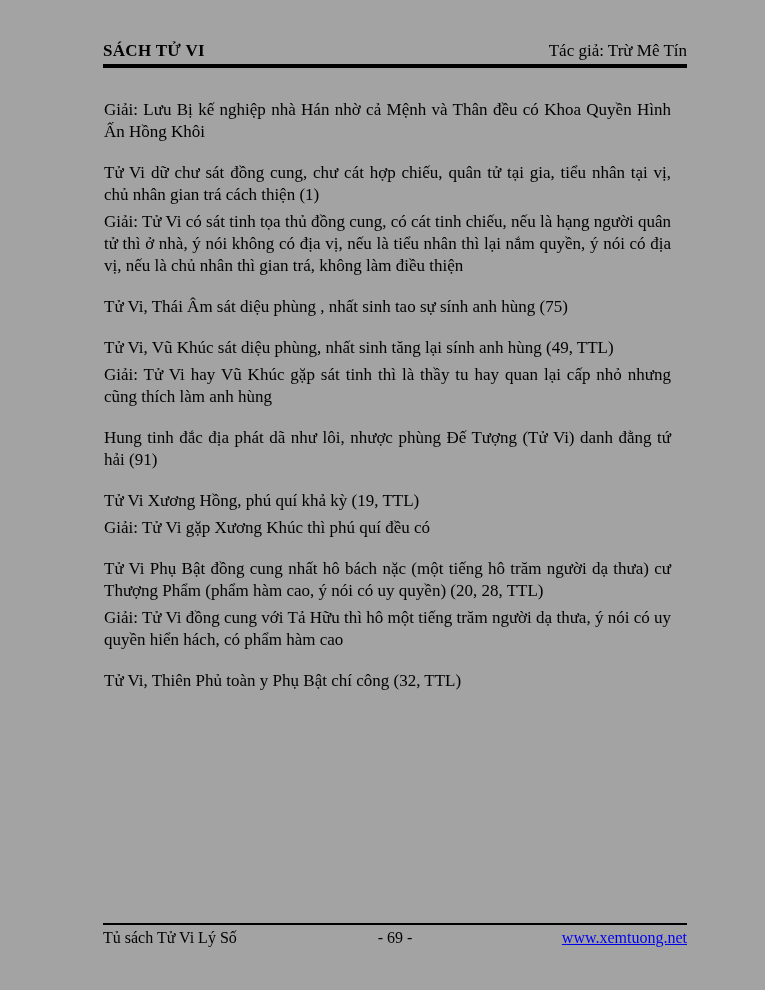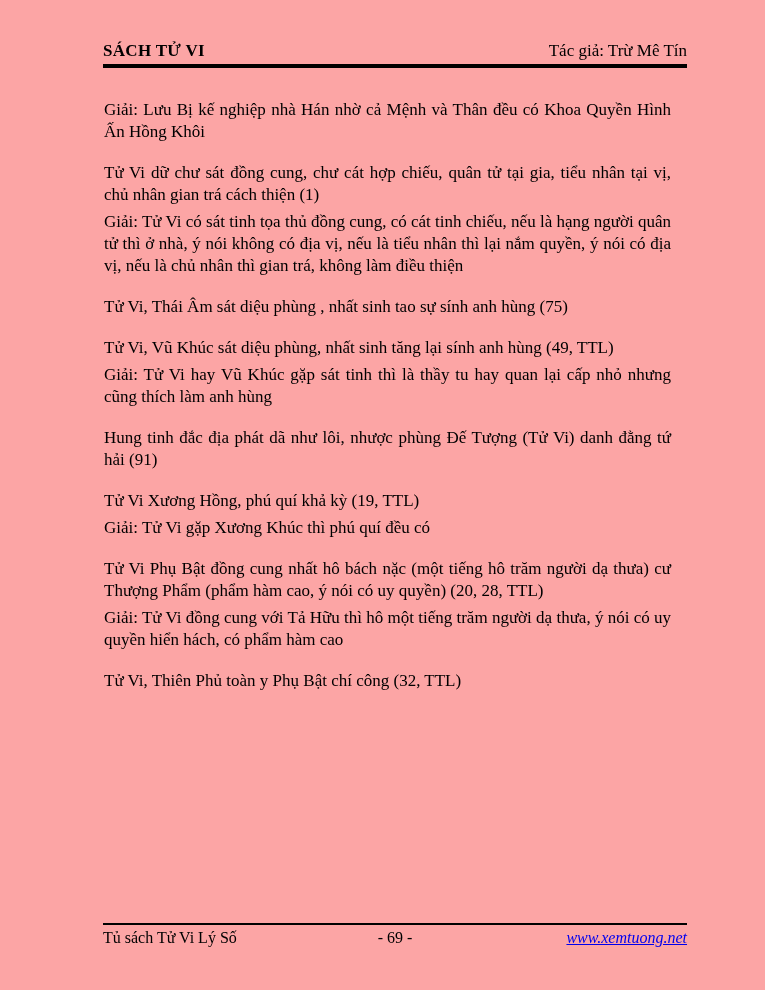--- a/index.html
+++ b/index.html
@@ -4,21 +4,21 @@
   <style>
     html, body {
       margin: 0;
       padding: 0;
       background: #ffffff;
     }
     .page {
       position: relative;
       width: 765px;
       height: 990px;
-      background: #fca5a5;
+      background: #a3a3a3;
       font-family: "Liberation Serif", "DejaVu Serif", serif;
       color: #000000;
       overflow: hidden;
     }
     
     .header {
       position: absolute;
       left: 103px;
       right: 78px;
       top: 40px;
@@ -58,21 +58,21 @@
       top: 923px;
       border-top: 2px solid #000000;
       padding-top: 3px;
       display: flex;
       align-items: flex-end;
       font-size: 16px;
       line-height: 20px;
     }
     .footer-left  { flex: 1; text-align: left; }
     .footer-center{ flex: 1; text-align: center; }
-    .footer-right { flex: 1; text-align: right; font-style: italic; }
+    .footer-right { flex: 1; text-align: right; }
     .footer-right a {
       color: #0000EE;
       text-decoration: underline;
       cursor: pointer;
     }
   </style>
 </head>
 <body>
 
 <div class="page">

